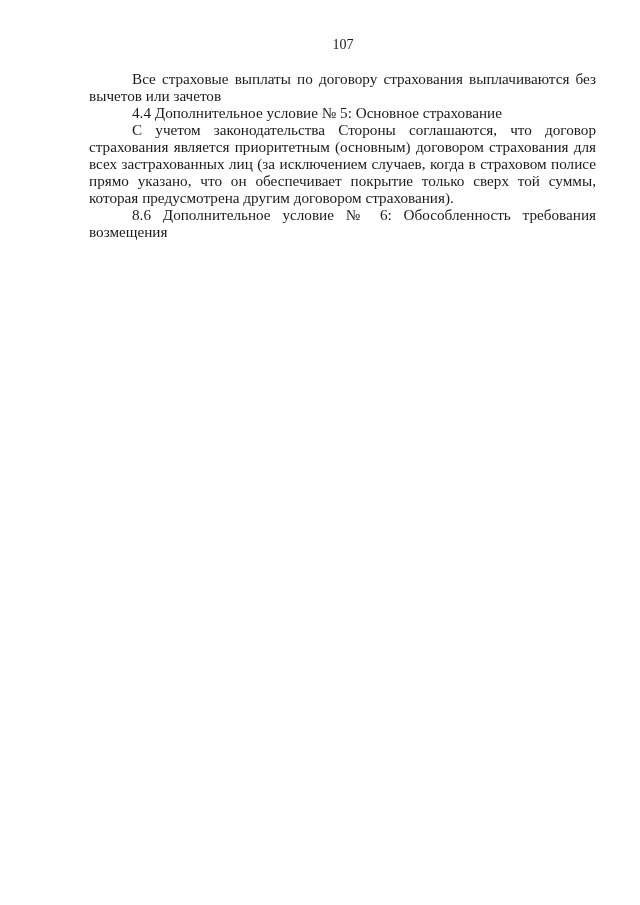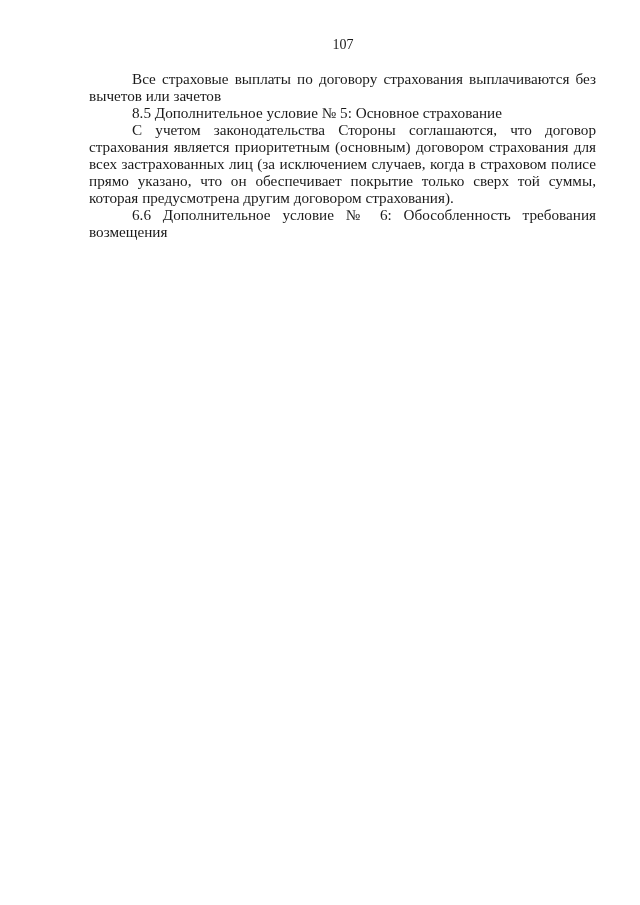--- a/index.html
+++ b/index.html
@@ -39,16 +39,16 @@
       text-align-last: left;
     }
   </style>
 </head>
 <body>
 
 <div class="page-number">107</div>
 
 <div class="content">
   <p class="para">Все страховые выплаты по договору страхования выплачиваются без вычетов или зачетов</p>
-  <p class="para">8.5 Дополнительное условие № 5: Основное страхование</p>
+  <p class="para">4.4 Дополнительное условие № 5: Основное страхование</p>
   <p class="para">С учетом законодательства Стороны соглашаются, что договор страхования является приоритетным (основным) договором страхования для всех застрахованных лиц (за исключением случаев, когда в страховом полисе прямо указано, что он обеспечивает покрытие только сверх той суммы, которая предусмотрена другим договором страхования).</p>
-  <p class="para">6.6 Дополнительное условие № 6: Обособленность требования возмещения</p>
+  <p class="para">8.6 Дополнительное условие № 6: Обособленность требования возмещения</p>
 </div>
 
 </body></html>

